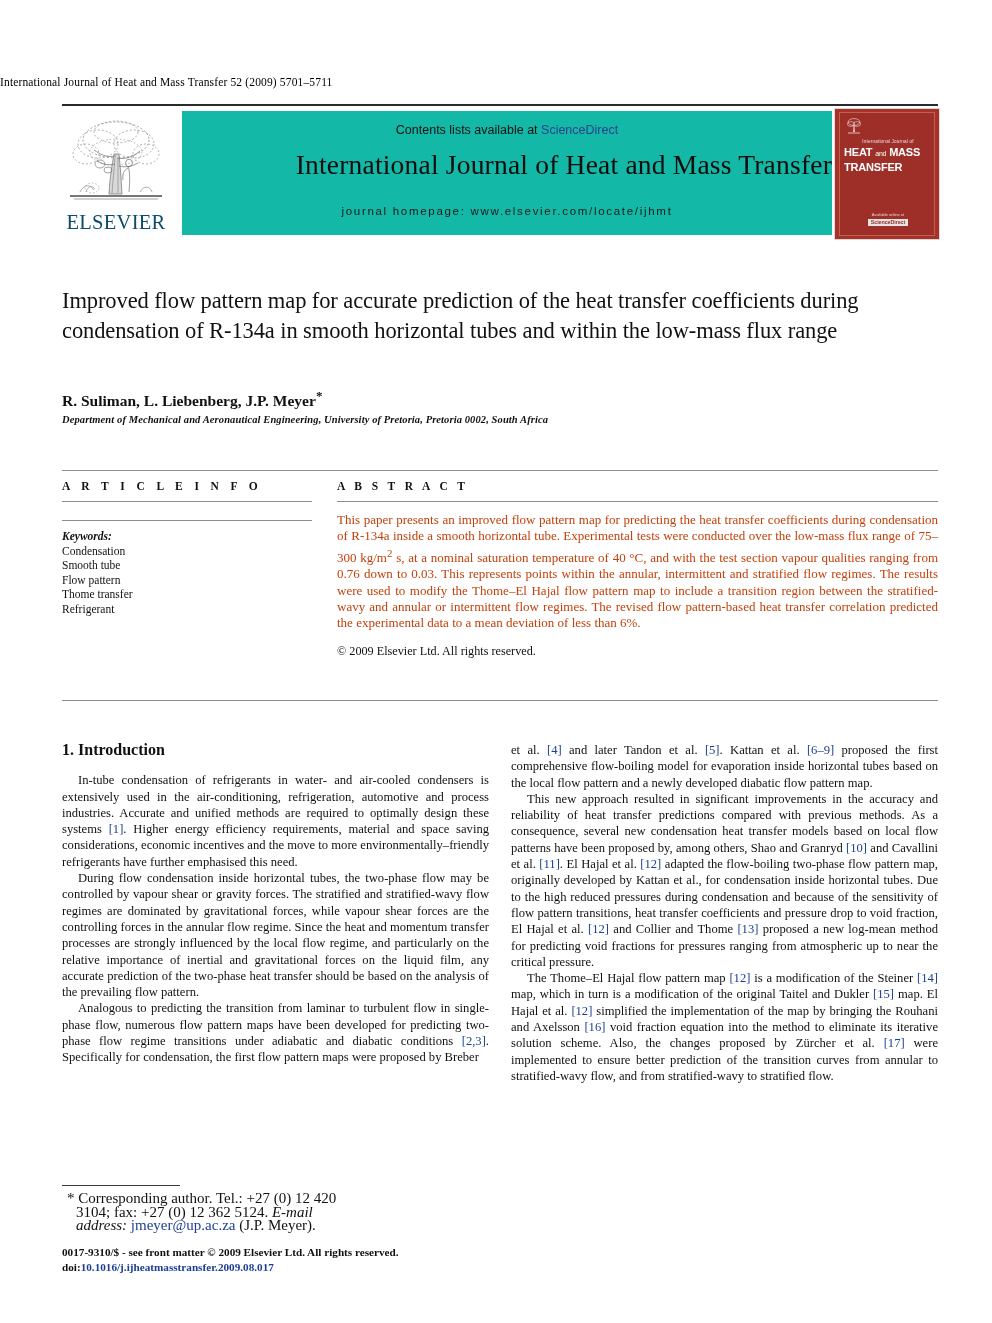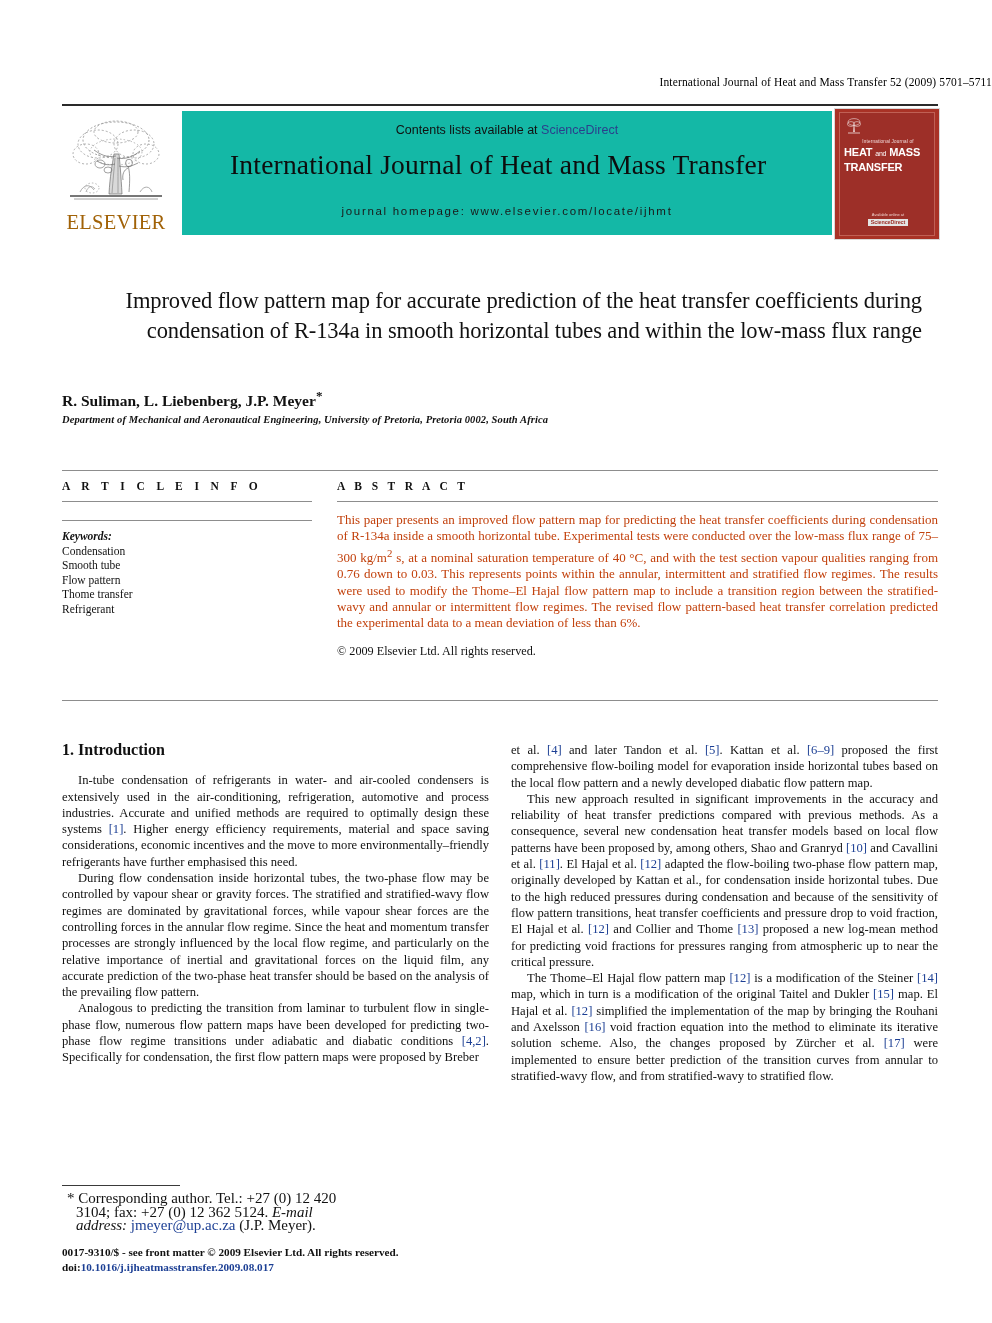--- a/index.html
+++ b/index.html
@@ -20,21 +20,21 @@
     left: 0; top: 0;
     width: 992px;
     height: 1323px;
   }
 
   
   .running-head {
     position: absolute;
     left: 0; top: 76px;
     width: 992px;
-    text-align: right;
+    text-align: left;
     font-family: "Liberation Serif", serif;
     font-size: 11.5px;
     letter-spacing: 0.15px;
   }
 
   
   .masthead {
     position: absolute;
     left: 62px;
     top: 104px;
@@ -47,21 +47,21 @@
     left: 0px; top: 8px;
     width: 108px; height: 118px;
   }
   .tree-svg { display:block; }
   .elsevier-word {
     position: absolute;
     left: 2px;
     bottom: 0px;
     width: 104px;
     text-align: center;
-    color: #a16207;
+    color: #0c4a6e;
     font-family: "Liberation Serif", serif;
     font-size: 20.5px;
     letter-spacing: 0.3px;
     line-height: 1;
   }
   .mast-center {
     position: absolute;
     left: 120px;
     top: 5px;
     width: 650px;
@@ -77,26 +77,25 @@
     font-size: 12.5px;
     color: #111;
   }
   .sciencedirect-link {
     color: #2b3f8c;
   }
   .journal-title {
     position: absolute;
     left: 0; top: 38px;
     width: 650px;
-    text-align: left;
+    text-align: right;
     font-family: "Liberation Serif", serif;
     font-size: 27.5px;
     color: #0d0d0d;
     letter-spacing: 0.2px;
-    margin-left: 48px;
   }
   .homepage-line {
     position: absolute;
     left: 0; top: 94px;
     width: 650px;
     text-align: center;
     font-family: "Liberation Sans", sans-serif;
     font-size: 11.5px;
     letter-spacing: 1.7px;
     color: #1a1a1a;
@@ -167,21 +166,20 @@
   .article-title {
     position: absolute;
     left: 62px;
     top: 286px;
     width: 860px;
     font-family: "Liberation Serif", serif;
     font-size: 22.5px;
     line-height: 30px;
     color: #111;
     letter-spacing: -0.1px;
-    text-align: right;
   }
   .authors {
     position: absolute;
     left: 62px;
     top: 388px;
     width: 860px;
     font-family: "Liberation Serif", serif;
     font-size: 15.5px;
     font-weight: bold;
     color: #111;
@@ -448,21 +446,21 @@
 
   <div class="rule-bottom"></div>
 
   <div class="col col-left">
     <div class="body-head">1. Introduction</div>
 
     <p class="para"><span>In-tube condensation of refrigerants in water- and air-cooled condensers is extensively used in the air-conditioning, refrigeration, automotive and process industries. Accurate and unified methods are required to optimally design these systems </span><span class="ref">[1]</span><span>. Higher energy efficiency requirements, material and space saving considerations, economic incentives and the move to more environmentally–friendly refrigerants have further emphasised this need.</span></p>
 
     <p class="para">During flow condensation inside horizontal tubes, the two-phase flow may be controlled by vapour shear or gravity forces. The stratified and stratified-wavy flow regimes are dominated by gravitational forces, while vapour shear forces are the controlling forces in the annular flow regime. Since the heat and momentum transfer processes are strongly influenced by the local flow regime, and particularly on the relative importance of inertial and gravitational forces on the liquid film, any accurate prediction of the two-phase heat transfer should be based on the analysis of the prevailing flow pattern.</p>
 
-    <p class="para"><span>Analogous to predicting the transition from laminar to turbulent flow in single-phase flow, numerous flow pattern maps have been developed for predicting two-phase flow regime transitions under adiabatic and diabatic conditions </span><span class="ref">[4,2]</span><span>. Specifically for condensation, the first flow pattern maps were proposed by Breber</span></p>
+    <p class="para"><span>Analogous to predicting the transition from laminar to turbulent flow in single-phase flow, numerous flow pattern maps have been developed for predicting two-phase flow regime transitions under adiabatic and diabatic conditions </span><span class="ref">[2,3]</span><span>. Specifically for condensation, the first flow pattern maps were proposed by Breber</span></p>
   </div>
 
   <div class="col col-right">
     <p class="para" style="text-indent:0"><span>et al. </span><span class="ref">[4]</span><span> and later Tandon et al. </span><span class="ref">[5]</span><span>. Kattan et al. </span><span class="ref">[6–9]</span><span> proposed the first comprehensive flow-boiling model for evaporation inside horizontal tubes based on the local flow pattern and a newly developed diabatic flow pattern map.</span></p>
 
     <p class="para"><span>This new approach resulted in significant improvements in the accuracy and reliability of heat transfer predictions compared with previous methods. As a consequence, several new condensation heat transfer models based on local flow patterns have been proposed by, among others, Shao and Granryd </span><span class="ref">[10]</span><span> and Cavallini et al. </span><span class="ref">[11]</span><span>. El Hajal et al. </span><span class="ref">[12]</span><span> adapted the flow-boiling two-phase flow pattern map, originally developed by Kattan et al., for condensation inside horizontal tubes. Due to the high reduced pressures during condensation and because of the sensitivity of flow pattern transitions, heat transfer coefficients and pressure drop to void fraction, El Hajal et al. </span><span class="ref">[12]</span><span> and Collier and Thome </span><span class="ref">[13]</span><span> proposed a new log-mean method for predicting void fractions for pressures ranging from atmospheric up to near the critical pressure.</span></p>
 
     <p class="para"><span>The Thome–El Hajal flow pattern map </span><span class="ref">[12]</span><span> is a modification of the Steiner </span><span class="ref">[14]</span><span> map, which in turn is a modification of the original Taitel and Dukler </span><span class="ref">[15]</span><span> map. El Hajal et al. </span><span class="ref">[12]</span><span> simplified the implementation of the map by bringing the Rouhani and Axelsson </span><span class="ref">[16]</span><span> void fraction equation into the method to eliminate its iterative solution scheme. Also, the changes proposed by Zürcher et al. </span><span class="ref">[17]</span><span> were implemented to ensure better prediction of the transition curves from annular to stratified-wavy flow, and from stratified-wavy to stratified flow.</span></p>
   </div>
 

